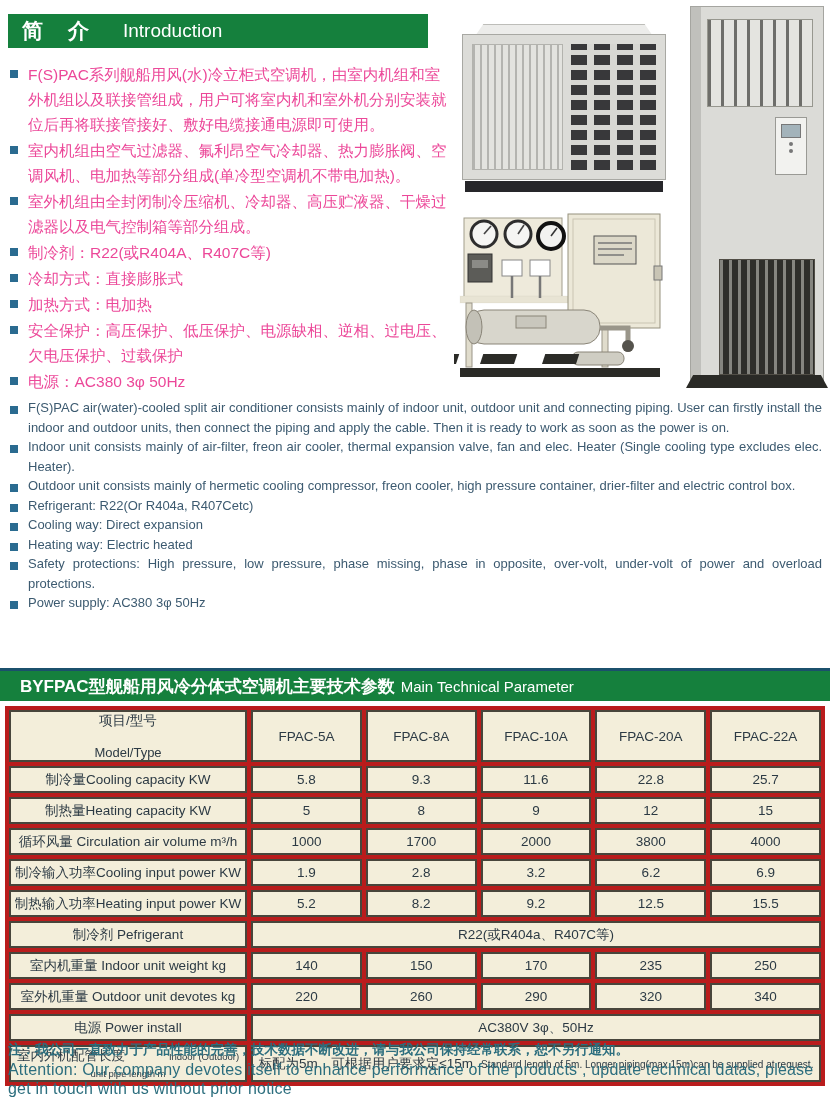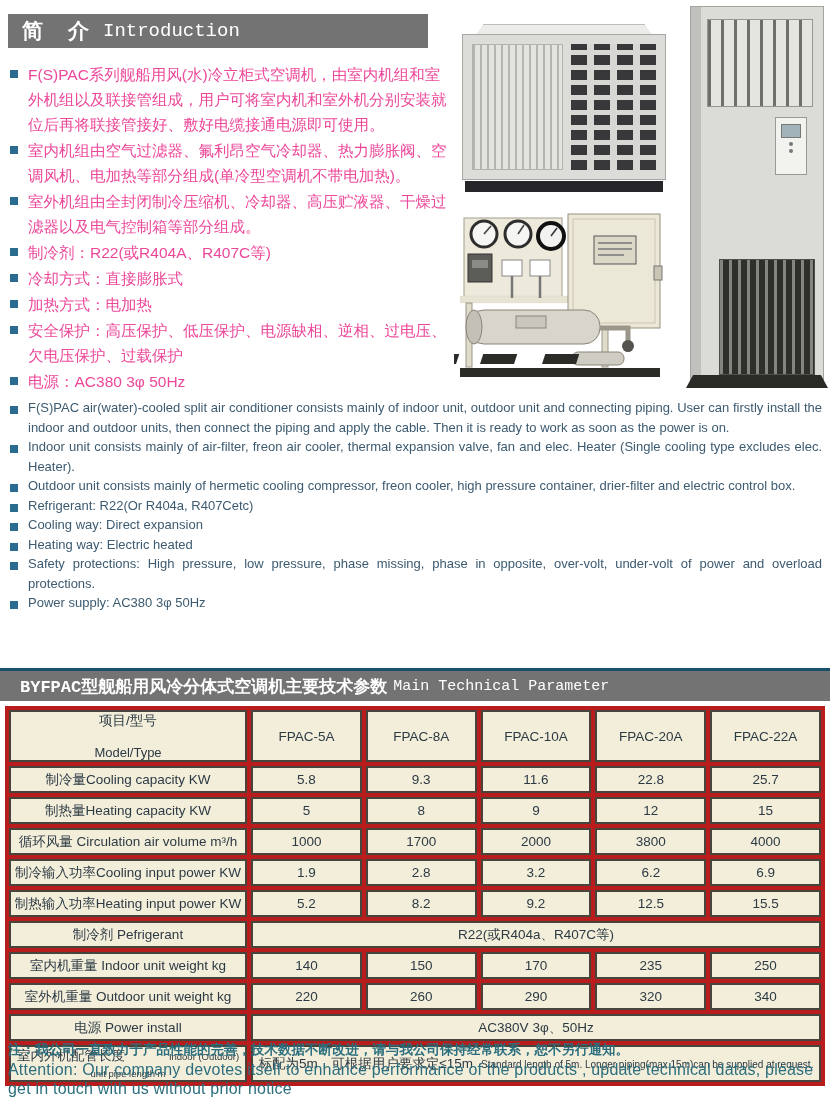--- a/index.html
+++ b/index.html
@@ -1,24 +1,24 @@
 <!DOCTYPE html>
 <html><head>
 <meta charset="utf-8">
 <title>Catalog Page</title>
 <style>
   html,body { margin:0; padding:0; background:#ffffff; }
   body { font-family: "Liberation Sans", sans-serif; }
   .page { position:relative; width:830px; height:1099px; background:#fff; overflow:hidden; }
 
   
-  .band { background:#737373; color:#fff; display:flex; align-items:center; box-sizing:border-box;font-family:Liberation Mono, monospace; }
+  .band { background:#15803d; color:#fff; display:flex; align-items:center; box-sizing:border-box; }
   .intro-band { position:absolute; left:8px; top:14px; width:420px; height:34px; padding-left:14px; }
   .intro-band .band-zh { font-size:21px; font-weight:bold; letter-spacing:2px; }
-  .intro-band .band-en { font-size:19px; margin-left:12px; }
+  .intro-band .band-en { font-size:19px; margin-left:32px; }
   .param-band { position:absolute; left:0; top:668px; width:830px; height:33px; padding-left:10px; border-top:3px solid #1B506C; }
   .param-band .band-zh { font-size:17px; font-weight:bold;margin-left:10px; }
   .param-band .band-en { font-size:15px; margin-left:6px; }
 
   
   ul.bullets { list-style:none; margin:0; padding:0; }
   ul.bullets li { position:relative; padding-left:18px; }
   ul.bullets li .sq { position:absolute; left:0; top:8px; width:8px; height:8px; background:#2A6B90; }
   .cn-bullets { position:absolute; left:10px; top:62px; width:438px; }
   .cn-bullets li { font-size:15.5px; line-height:25px; color:#ec4899; margin-bottom:1px; }
@@ -244,21 +244,21 @@
       </tr>
       <tr>
         <td class="lcell">室内机重量 Indoor unit weight kg</td>
         <td>140</td>
         <td>150</td>
         <td>170</td>
         <td>235</td>
         <td>250</td>
       </tr>
       <tr>
-        <td class="lcell">室外机重量 Outdoor unit weight kg</td>
+        <td class="lcell">室外机重量 Outdoor unit devotes kg</td>
         <td>220</td>
         <td>260</td>
         <td>290</td>
         <td>320</td>
         <td>340</td>
       </tr>
       <tr>
         <td class="lcell">电源 Power install</td>
         <td colspan="5">AC380V 3φ、50Hz</td>
       </tr>

